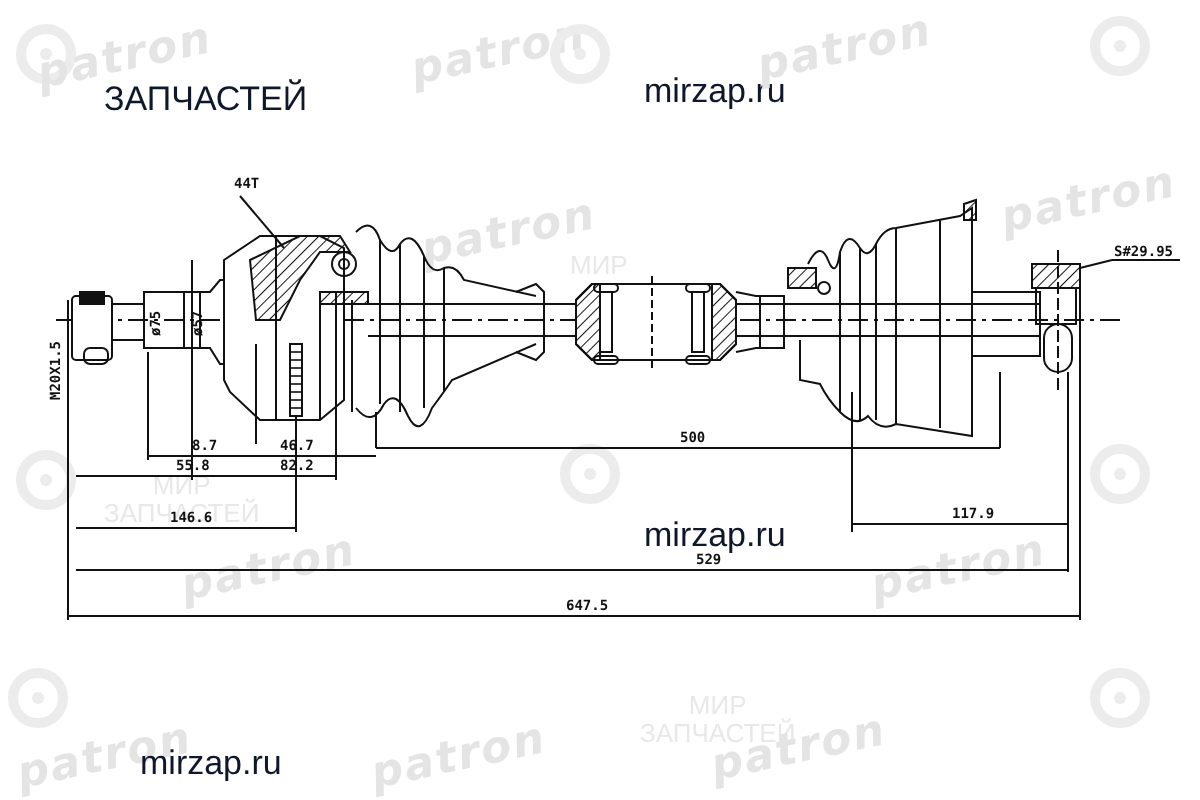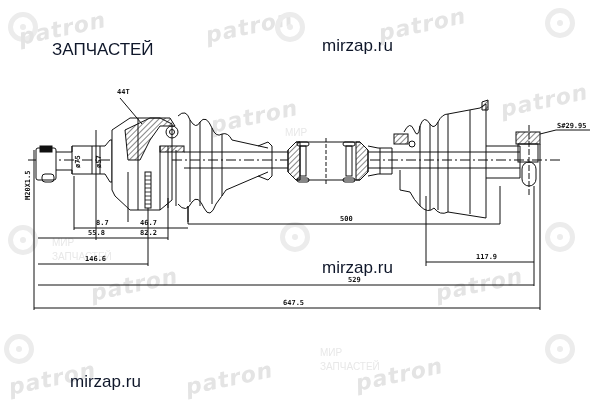--- a/index.html
+++ b/index.html
@@ -1,20 +1,20 @@
 <!DOCTYPE html>
 <html><head>
 <meta charset="utf-8">
 <style>
   html, body { margin:0; padding:0; background:#ffffff; }
   body { width:600px; height:400px; overflow:hidden; position:relative; font-family:"Liberation Sans", sans-serif; }
   .wm { position:absolute; color:#e6e6e6; pointer-events:none; white-space:nowrap; }
   .wm-logo { font-family:"DejaVu Sans", sans-serif; font-weight:bold; font-style:italic; font-size:22px; color:#e4e4e4; transform:rotate(-12deg); letter-spacing:1px; }
   .wm-site { font-size:17px; color:#0f172a; }
-  .wm-mir { font-size:10px; line-height:14px; color:#e8e8e8; }
+  .wm-mir { font-size:13px; line-height:14px; color:#e8e8e8;text-align:center; }
   .pin { position:absolute; width:30px; height:30px; border:5px solid #ececec; border-radius:50%; box-sizing:border-box; }
   .pin::after { content:""; position:absolute; left:7px; top:7px; width:6px; height:6px; background:#ececec; border-radius:50%; }
   svg.draw { position:absolute; left:0; top:0; }
   .dimtxt { font-family:"DejaVu Sans Mono", monospace; font-size:7px; font-weight:bold; fill:#111; }
 </style>
 </head>
 <body>
 
 <div>
   <div class="pin" style="left:8px;top:12px;"></div>

